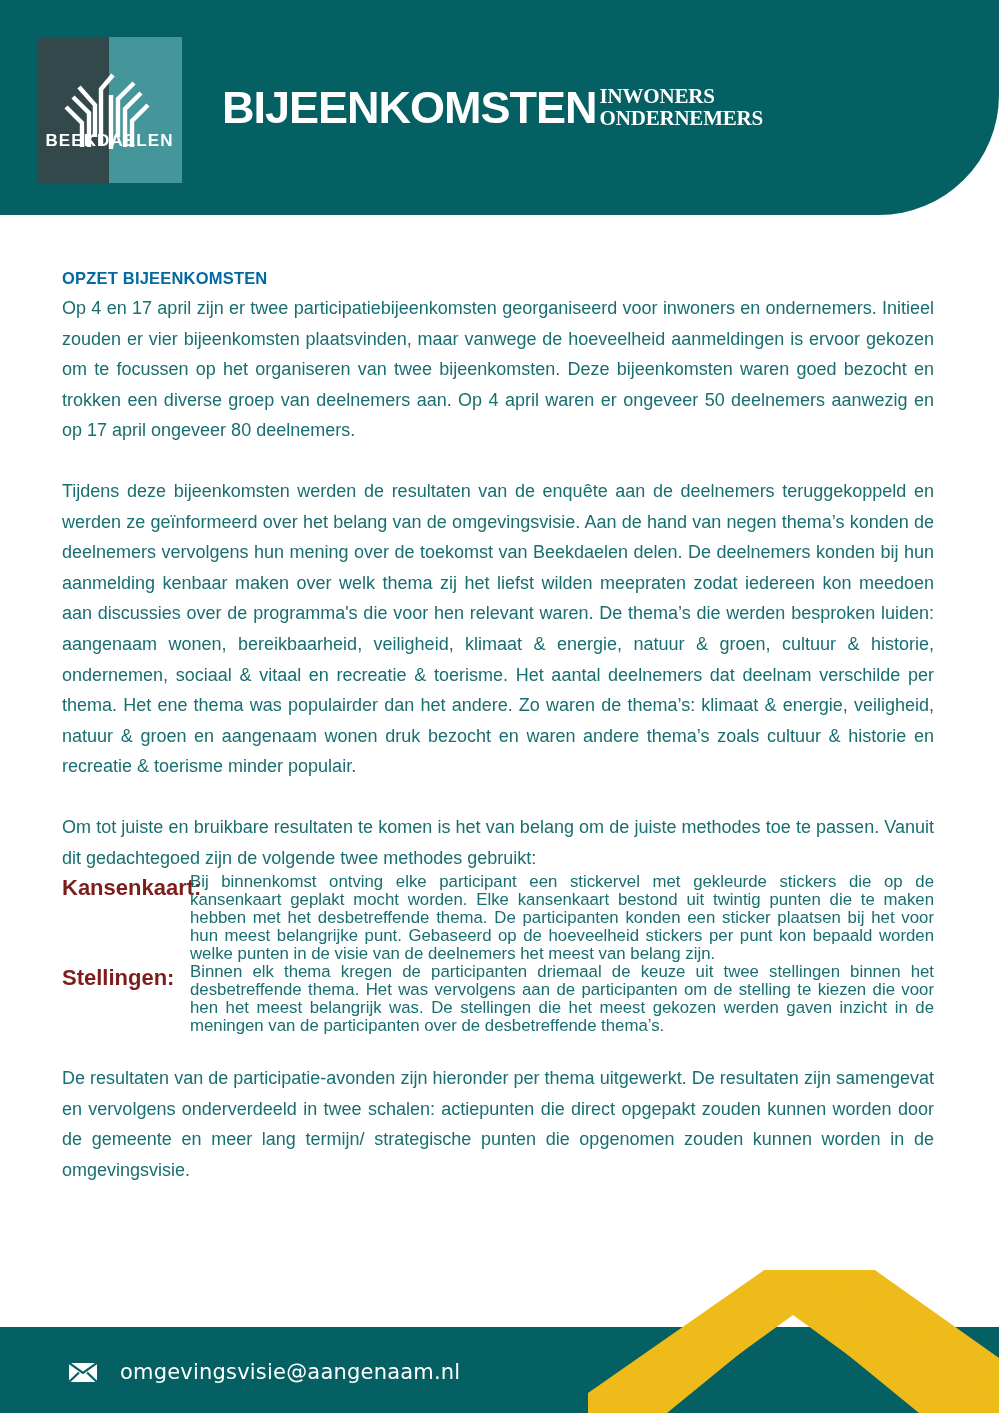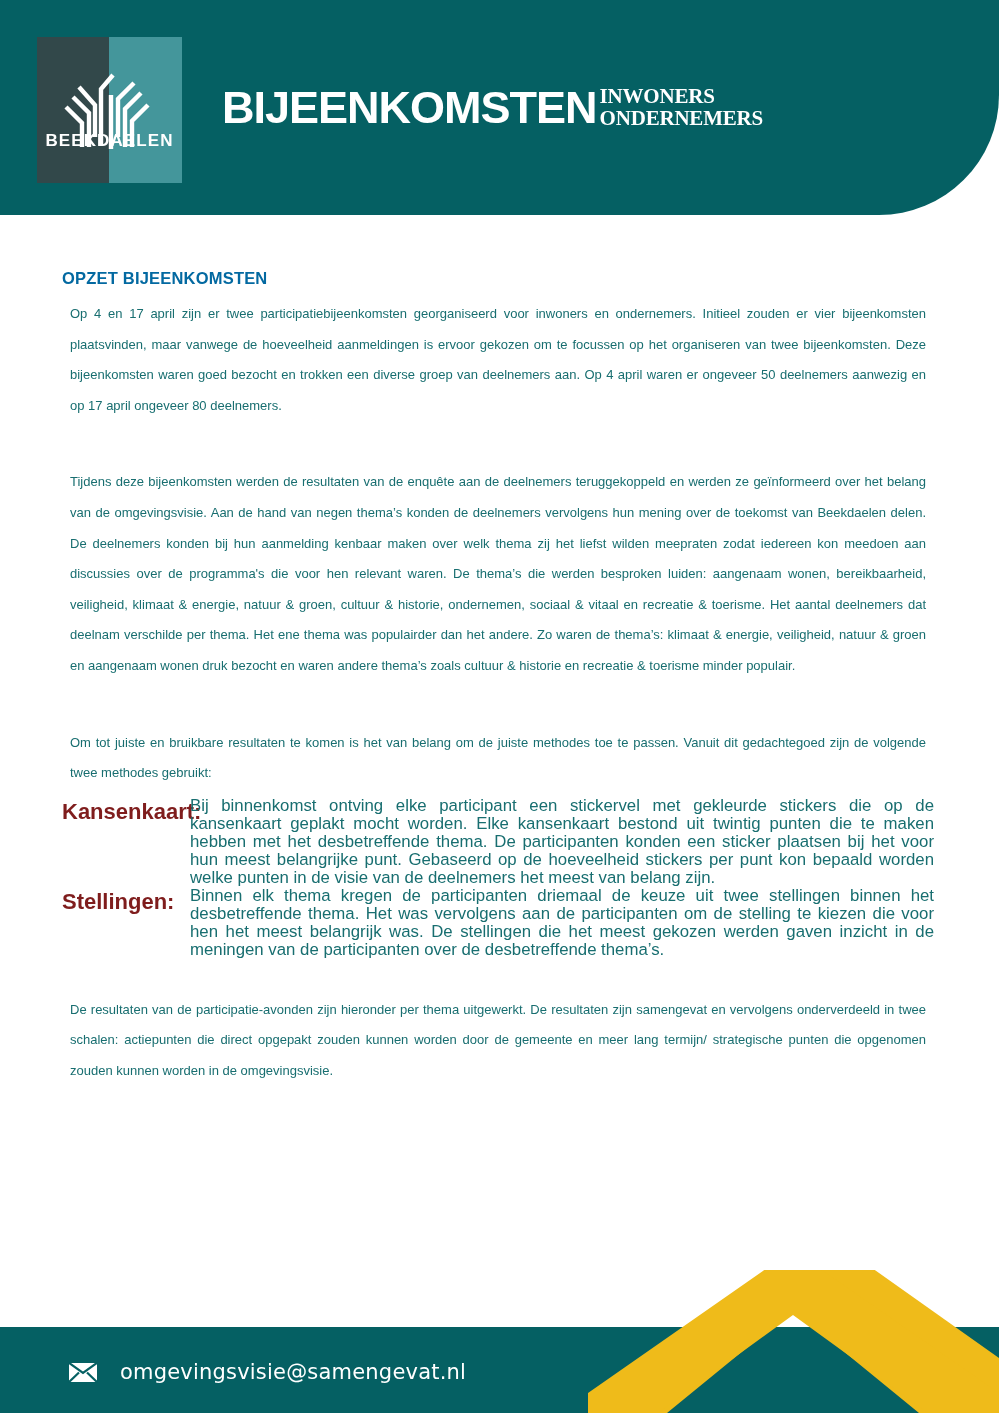--- a/index.html
+++ b/index.html
@@ -106,24 +106,24 @@
   .section-heading {
     color: #0369a1;
     font-family: "Liberation Sans", sans-serif;
     font-weight: bold;
     font-size: 16.5px;
     line-height: 25px;
     letter-spacing: 0.2px;
     margin: 0 0 2px 0;
   }
   p.para {
-    margin: 8px;
+    margin: 0;
     color: #186E70;
     font-family: "Liberation Sans", sans-serif;
-    font-size: 13px;
+    font-size: 18px;
     line-height: 30.6px;
     text-align: justify;
     text-justify: inter-word;
   }
   .spacer {
     height: 30px;
   }
   .spacer-sm {
     height: 28px;
   }
@@ -269,14 +269,14 @@
     <path d="M205 -20 L411 123 L411 143 L340 143 L205 45 L70 143 L0 143 L0 123 Z" fill="#EFBB1A"></path>
   </svg>
 </div>
 
 <div class="footer-contact">
   <svg class="mail-icon" viewBox="0 0 30 21">
     <rect x="0.5" y="0.5" width="29" height="20" fill="#ffffff" stroke="#056063" stroke-width="1"></rect>
     <path d="M0.5 0.5 L15 11 L29.5 0.5" fill="none" stroke="#056063" stroke-width="2.2"></path>
     <path d="M0.5 20.5 L11 10.5 M29.5 20.5 L19 10.5" fill="none" stroke="#056063" stroke-width="2.2"></path>
   </svg>
-  <div class="footer-email">omgevingsvisie@samengevat.nl</div>
+  <div class="footer-email">omgevingsvisie@aangenaam.nl</div>
 </div>
 
 </body></html>

